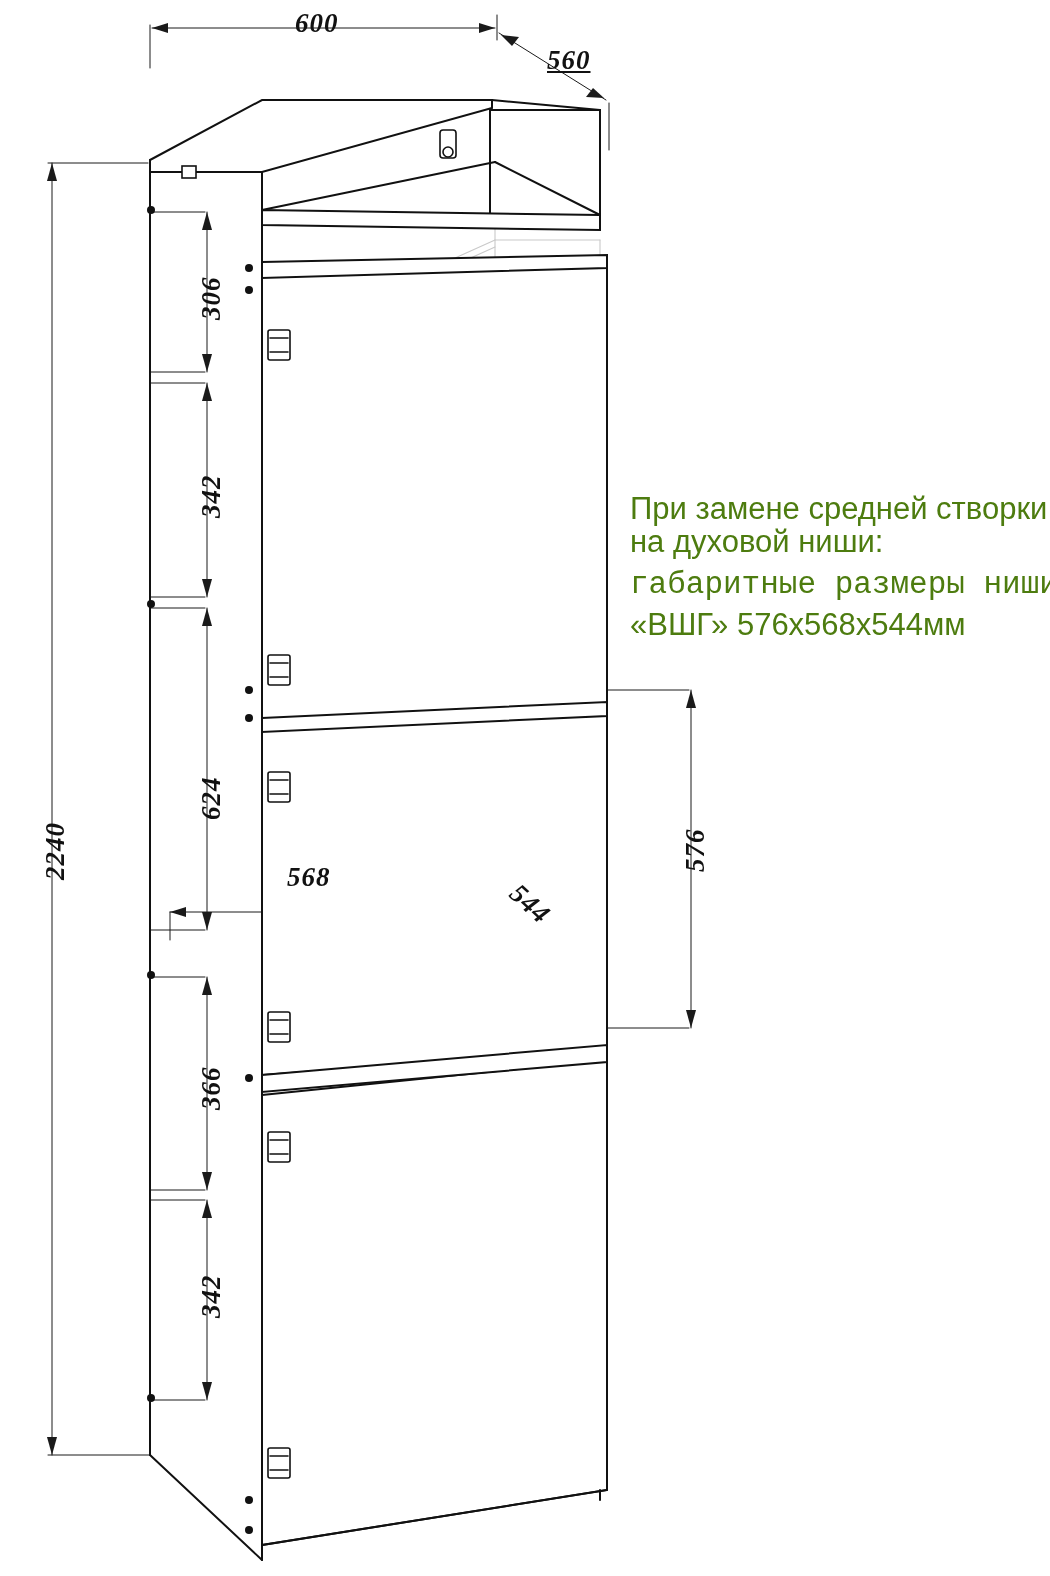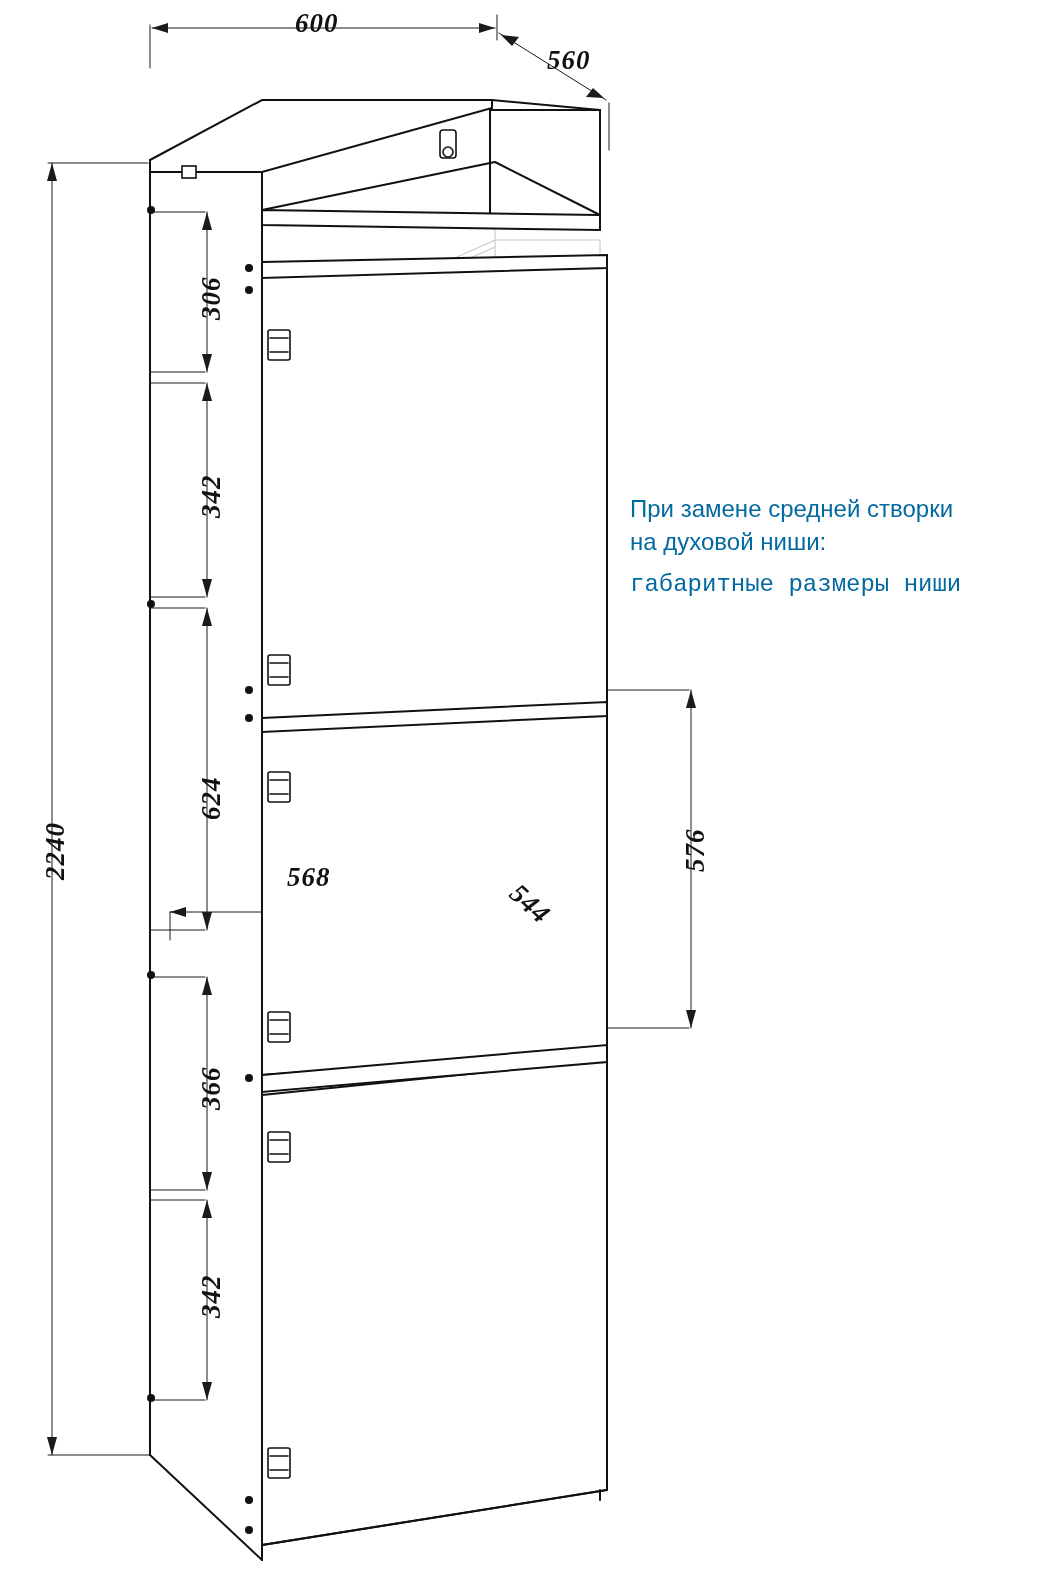--- a/index.html
+++ b/index.html
@@ -13,23 +13,23 @@
     font-size:27px;
     letter-spacing:1px;
     color:#111;
     position:absolute;
     white-space:nowrap;
   }
   .vert{transform-origin:left top;}
   .note{
     position:absolute;
     font-family:"Liberation Sans",sans-serif;
-    font-size:24px;
+    font-size:31px;
     line-height:33px;
-    color:#0369a1;
+    color:#4d7c0f;
     white-space:nowrap;
   }
 </style>
 </head>
 <body>
 
 <div id="stage">
 
   <svg width="1050" height="1576" viewBox="0 0 1050 1576">
     <g fill="none" stroke="#1a1a1a" stroke-width="1.1" stroke-linecap="round">
@@ -194,31 +194,32 @@
         <circle cx="249" cy="690" r="4"></circle>
         <circle cx="249" cy="718" r="4"></circle>
         <circle cx="249" cy="1078" r="4"></circle>
         <circle cx="249" cy="1500" r="4"></circle>
         <circle cx="249" cy="1530" r="4"></circle>
       </g>
     </g>
   </svg>
 
   <div class="dimtext" style="left:295px;top:8px;">600</div>
-  <div class="dimtext" style="left:547px;top:45px;">560</div>
+  <div class="dimtext" style="left:547px;top:45px;text-decoration:underline;">560</div>
 
   <div class="dimtext vert" style="left:40px;top:880px;transform:rotate(-90deg);">2240</div>
 
   <div class="dimtext vert" style="left:196px;top:320px;transform:rotate(-90deg);">306</div>
   <div class="dimtext vert" style="left:196px;top:518px;transform:rotate(-90deg);">342</div>
   <div class="dimtext vert" style="left:196px;top:820px;transform:rotate(-90deg);">624</div>
   <div class="dimtext vert" style="left:196px;top:1110px;transform:rotate(-90deg);">366</div>
   <div class="dimtext vert" style="left:196px;top:1318px;transform:rotate(-90deg);">342</div>
 
   <div class="dimtext" style="left:287px;top:862px;">568</div>
   <div class="dimtext" style="left:524px;top:878px;transform:rotate(42deg);transform-origin:left top;">544</div>
   <div class="dimtext vert" style="left:680px;top:872px;transform:rotate(-90deg);">576</div>
 
   <div class="note" style="left:630px;top:492px;">При замене средней створки</div>
   <div class="note" style="left:630px;top:525px;"> на духовой ниши:</div>
   <div class="note" style="left:630px;top:568px;font-family:Liberation Mono, monospace;">габаритные размеры ниши</div>
+  <div class="note" style="left:630px;top:608px;">«ВШГ» 576х568х544мм</div>
 
 </div>
 
 </body></html>

